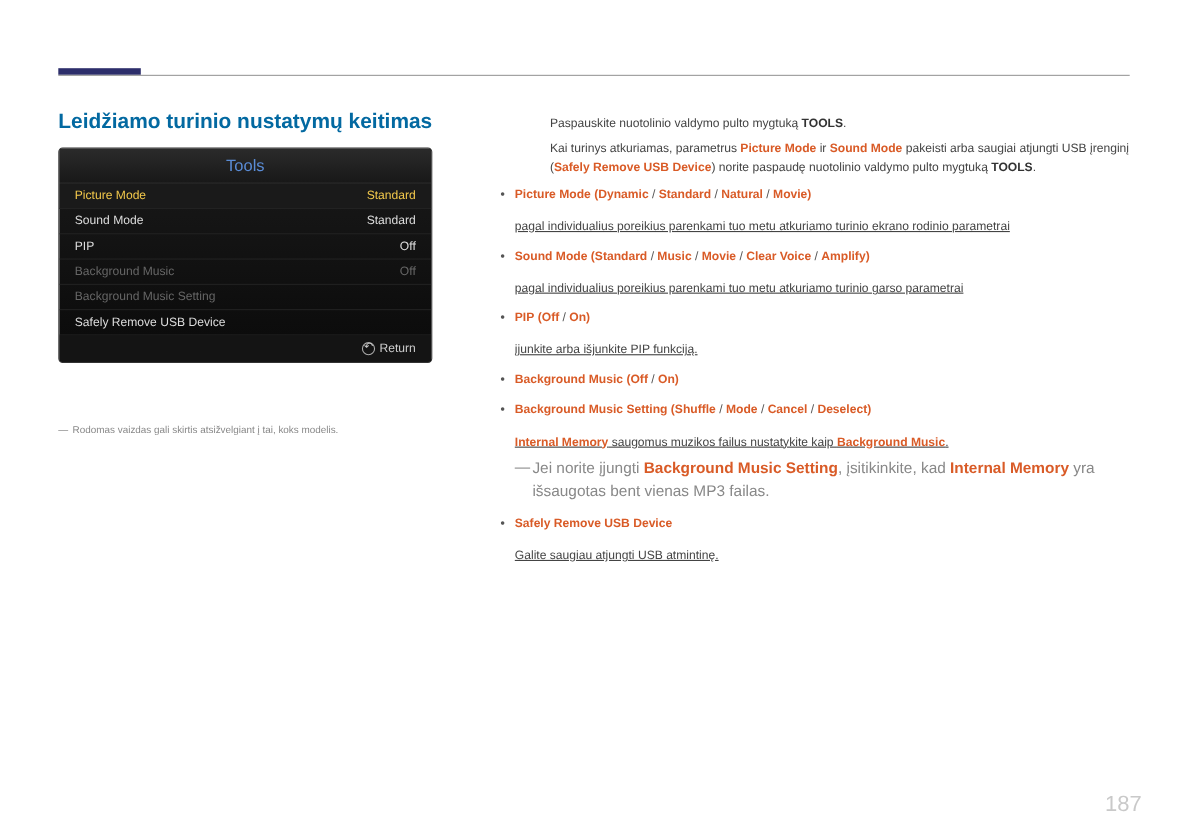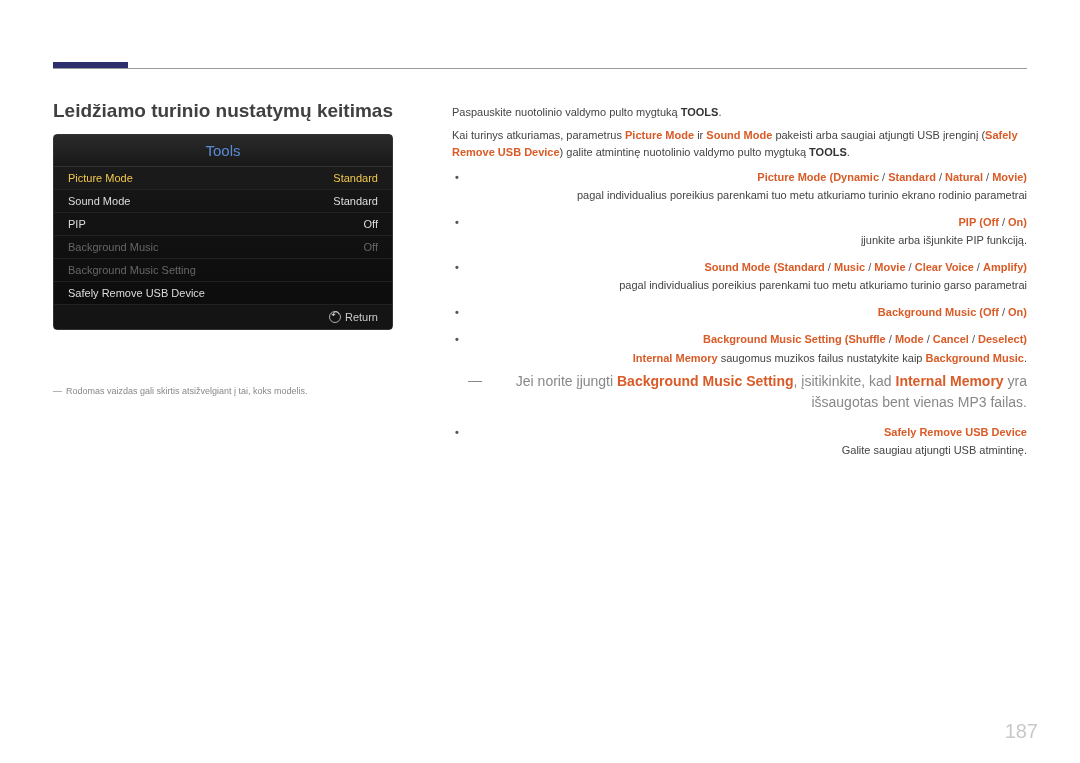--- a/index.html
+++ b/index.html
@@ -29,21 +29,21 @@
   }
   .left-col {
     position: absolute;
     left: 53px;
     top: 100px;
     width: 355px;
   }
   .section-title {
     font-size: 19px;
     font-weight: bold;
-    color: #404040;
+    color: #0369a1;
     margin-bottom: 12px;
   }
   .tools-panel {
     width: 340px;
     background: linear-gradient(#1a1a1a, #0a0a0a);
     border: 1px solid #333;
     border-radius: 4px;
     color: #fff;
     font-size: 11px;
     overflow: hidden;
@@ -105,34 +105,34 @@
   .left-note .dash { color: #888; margin-right: 4px; }
   .right-col {
     position: absolute;
     left: 452px;
     top: 104px;
     width: 575px;
     font-size: 11px;
     line-height: 1.55;
     color: #444;
   }
-  .para { margin-bottom: 6px; }
+  .para { margin-bottom: 6px; margin-left: 48px; }
   .bold { font-weight: bold; color: #333; }
   .accent { color: #d95b27; font-weight: bold; }
-  .bullets { list-style: none; margin-top: 8px; text-align: right; }
+  .bullets { list-style: none; margin-top: 8px; }
   .bullets > li { position: relative; padding-left: 16px; margin-bottom: 10px; }
   .bullets > li::before {
     content: "•";
     position: absolute;
     left: 3px;
     top: 0;
     color: #555;
     font-weight: bold;
   }
-  .sub-desc { color: #444; margin-top: 1px; }
+  .sub-desc { color: #444; margin-top: 12px; text-decoration: underline; }
   .inline-note {
     position: relative;
     padding-left: 16px;
     font-size: 14px;
     color: #888;
     margin-top: 4px;
     margin-bottom: 8px;
   }
   .inline-note::before {
     content: "―";
@@ -196,38 +196,38 @@
   <div class="left-note">
     <span class="dash">―</span><span>Rodomas vaizdas gali skirtis atsižvelgiant į tai, koks modelis.</span>
   </div>
 </div>
 
 <div class="right-col">
   <p class="para">
     <span>Paspauskite nuotolinio valdymo pulto mygtuką </span><span class="bold">TOOLS</span><span>.</span>
   </p>
   <p class="para">
-    <span>Kai turinys atkuriamas, parametrus </span><span class="accent">Picture Mode</span><span> ir </span><span class="accent">Sound Mode</span><span> pakeisti arba saugiai atjungti USB įrenginį (</span><span class="accent">Safely Remove USB Device</span><span>) galite atmintinę nuotolinio valdymo pulto mygtuką </span><span class="bold">TOOLS</span><span>.</span>
+    <span>Kai turinys atkuriamas, parametrus </span><span class="accent">Picture Mode</span><span> ir </span><span class="accent">Sound Mode</span><span> pakeisti arba saugiai atjungti USB įrenginį (</span><span class="accent">Safely Remove USB Device</span><span>) norite paspaudę nuotolinio valdymo pulto mygtuką </span><span class="bold">TOOLS</span><span>.</span>
   </p>
 
   <ul class="bullets">
     <li>
       <span class="accent">Picture Mode</span>
       <span class="accent"> (</span><span class="accent">Dynamic</span><span class="slash"> / </span><span class="accent">Standard</span><span class="slash"> / </span><span class="accent">Natural</span><span class="slash"> / </span><span class="accent">Movie</span><span class="accent">)</span>
       <div class="sub-desc">pagal individualius poreikius parenkami tuo metu atkuriamo turinio ekrano rodinio parametrai</div>
     </li>
     <li>
+      <span class="accent">Sound Mode</span>
+      <span class="accent"> (</span><span class="accent">Standard</span><span class="slash"> / </span><span class="accent">Music</span><span class="slash"> / </span><span class="accent">Movie</span><span class="slash"> / </span><span class="accent">Clear Voice</span><span class="slash"> / </span><span class="accent">Amplify</span><span class="accent">)</span>
+      <div class="sub-desc">pagal individualius poreikius parenkami tuo metu atkuriamo turinio garso parametrai</div>
+    </li>
+    <li>
       <span class="accent">PIP</span>
       <span class="accent"> (</span><span class="accent">Off</span><span class="slash"> / </span><span class="accent">On</span><span class="accent">)</span>
       <div class="sub-desc">įjunkite arba išjunkite PIP funkciją.</div>
-    </li>
-    <li>
-      <span class="accent">Sound Mode</span>
-      <span class="accent"> (</span><span class="accent">Standard</span><span class="slash"> / </span><span class="accent">Music</span><span class="slash"> / </span><span class="accent">Movie</span><span class="slash"> / </span><span class="accent">Clear Voice</span><span class="slash"> / </span><span class="accent">Amplify</span><span class="accent">)</span>
-      <div class="sub-desc">pagal individualius poreikius parenkami tuo metu atkuriamo turinio garso parametrai</div>
     </li>
     <li>
       <span class="accent">Background Music</span>
       <span class="accent"> (</span><span class="accent">Off</span><span class="slash"> / </span><span class="accent">On</span><span class="accent">)</span>
     </li>
     <li>
       <span class="accent">Background Music Setting</span>
       <span class="accent"> (</span><span class="accent">Shuffle</span><span class="slash"> / </span><span class="accent">Mode</span><span class="slash"> / </span><span class="accent">Cancel</span><span class="slash"> / </span><span class="accent">Deselect</span><span class="accent">)</span>
       <div class="sub-desc"><span class="accent">Internal Memory</span><span> saugomus muzikos failus nustatykite kaip </span><span class="accent">Background Music</span><span>.</span></div>
       <div class="inline-note">

